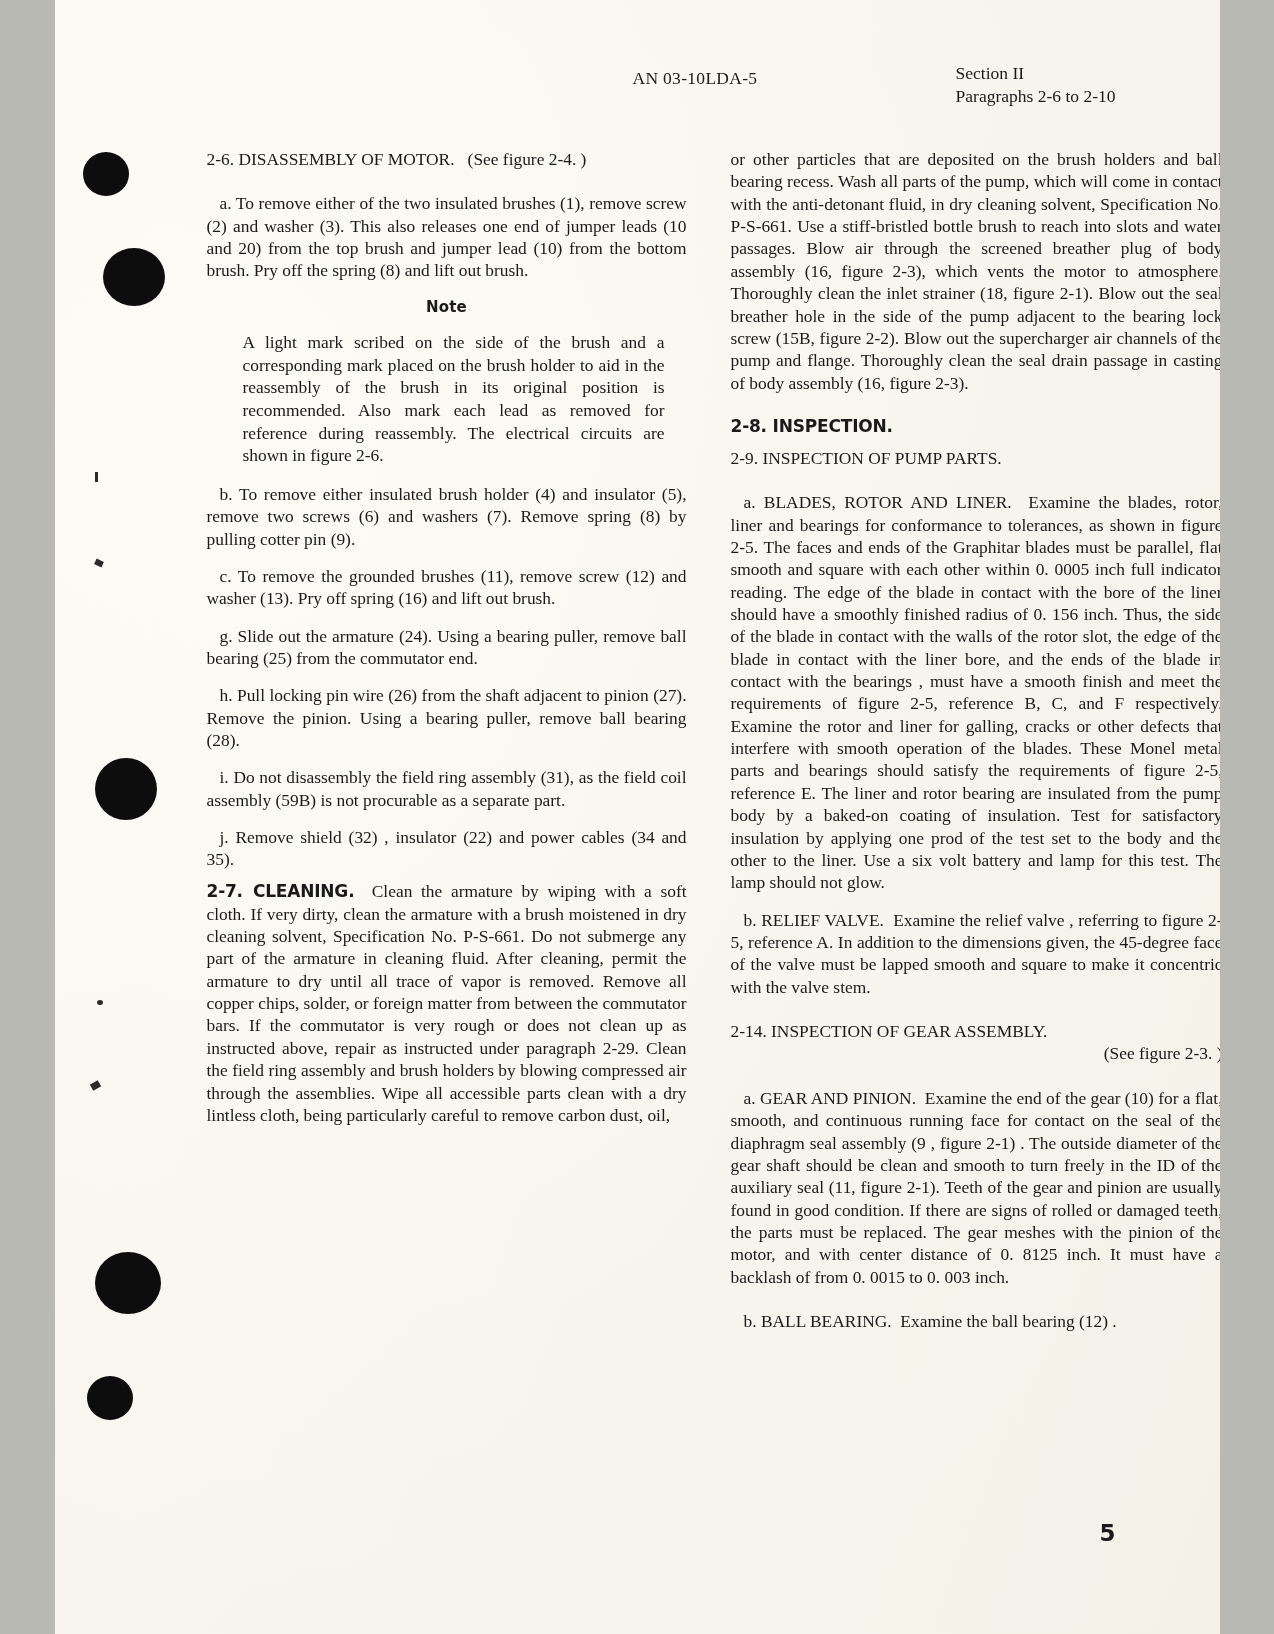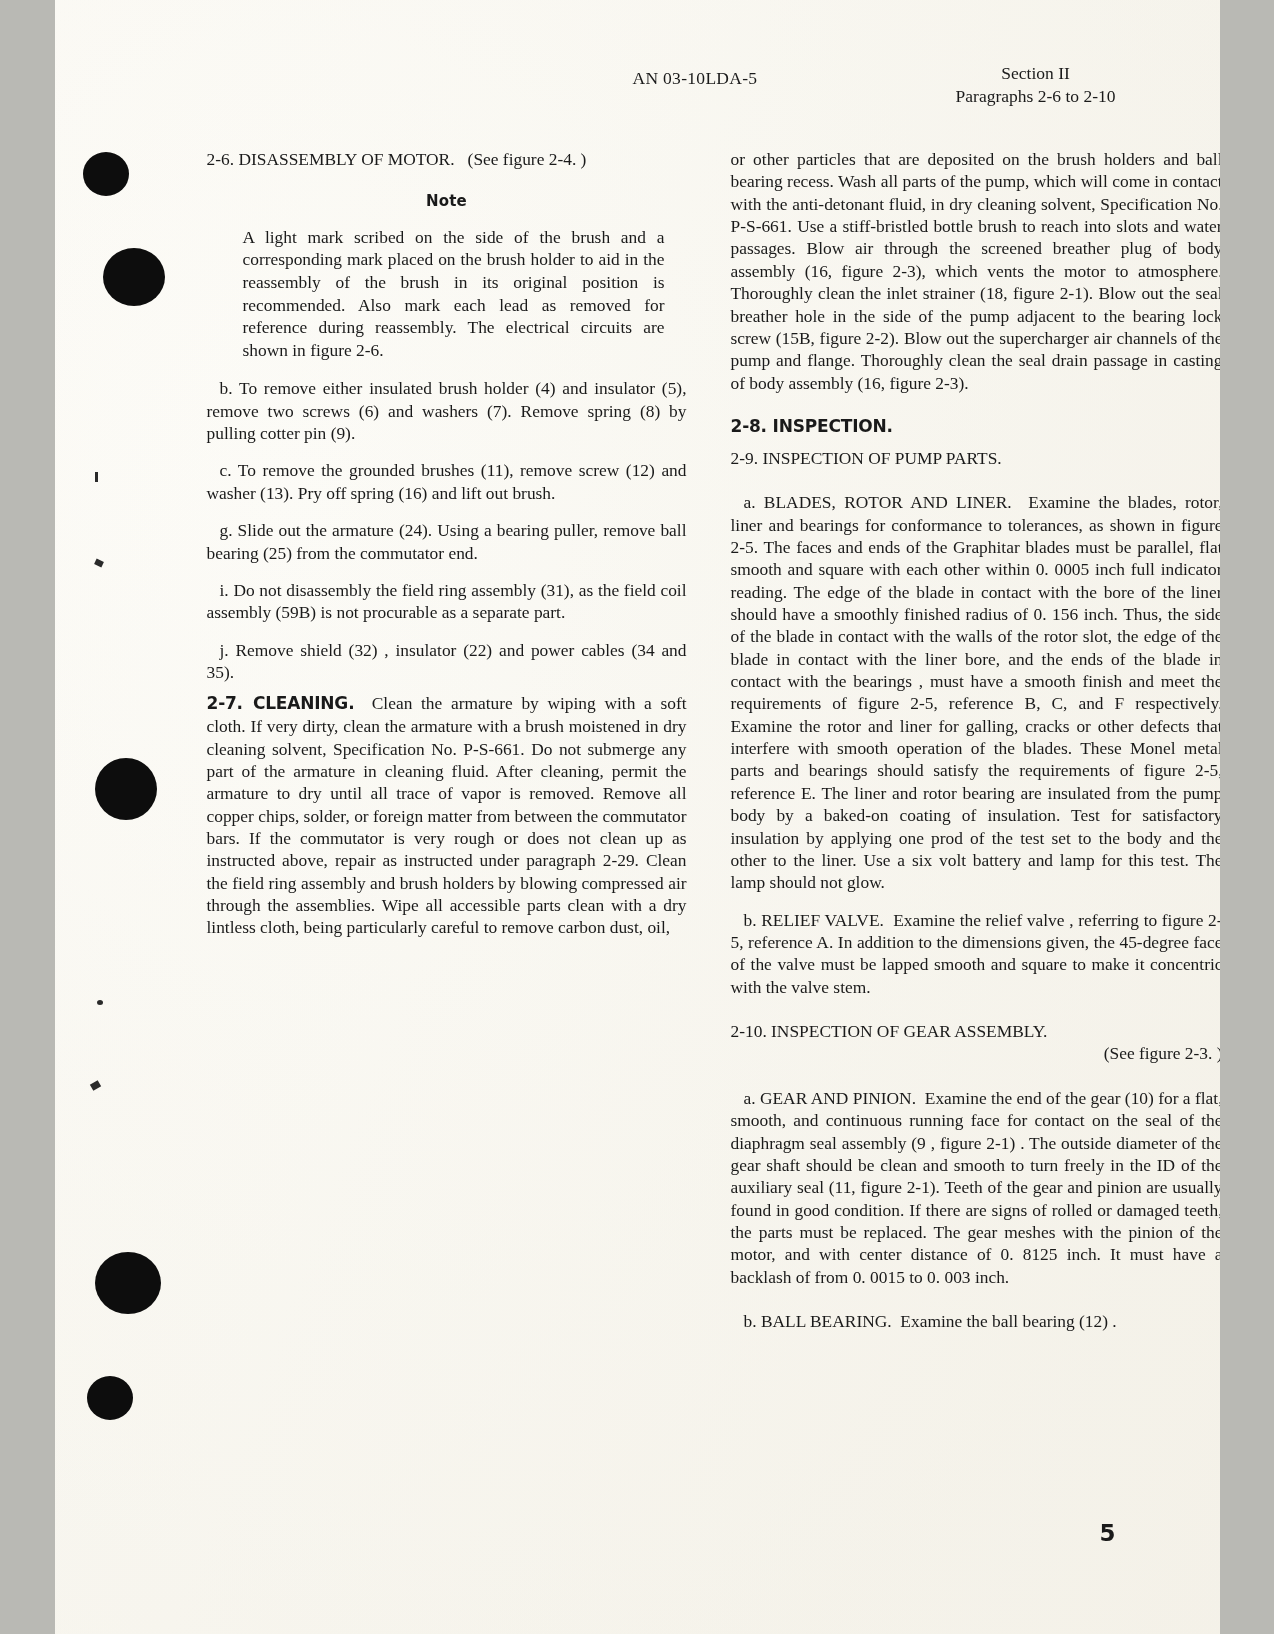--- a/index.html
+++ b/index.html
@@ -34,21 +34,21 @@
     left: 578px;
     top: 68px;
     font-size: 17.5px;
     letter-spacing: .3px;
     white-space: nowrap;
   }
   .hdr-right {
     position: absolute;
     right: 104px;
     top: 62px;
-    text-align: center;
+    text-align: left;
     font-size: 17.5px;
     line-height: 1.32;
     white-space: nowrap;
   }
 
   
   .col {
     position: absolute;
     top: 148px;
     width: 480px;
@@ -141,27 +141,29 @@
       <div>Paragraphs 2-6 to 2-10</div>
     </div>
 
     <div class="col col-left">
 
       <p class="noindent gap-lg">
         <span>2-6.  DISASSEMBLY OF MOTOR.</span>
         &nbsp;&nbsp;<span>(See figure 2-4. )</span>
       </p>
 
+      <p class="indent p-tight">a.  To remove either of the two insulated brushes (1), remove screw (2) and washer (3).  This also releases one end of jumper leads (10 and 20) from the top brush and jumper lead (10) from the bottom brush. Pry off the spring (8) and lift out brush.</p>
 
       <div class="note-head">Note</div>
       <div class="note-body">A light mark scribed on the side of the brush and a corresponding mark placed on the brush holder to aid in the reassembly of the brush in its original position is recommended.  Also mark each lead as removed for reference during reassembly.  The electrical circuits are shown in figure 2-6.</div>
 
       <p class="indent">b.  To remove either insulated brush holder (4) and insulator (5), remove two screws (6) and washers (7). Remove spring (8) by pulling cotter pin (9).</p>
       <p class="indent">c.  To remove the grounded brushes (11), remove screw (12) and washer (13).  Pry off spring (16) and lift out brush.</p>
       <p class="indent">g. Slide out the armature (24).  Using a bearing puller, remove ball bearing (25) from the commutator end.</p>
+      <p class="indent">h.  Pull locking pin wire (26) from the shaft adjacent to pinion (27).  Remove the pinion.  Using a bearing puller, remove ball bearing (28).</p>
       <p class="indent">i.  Do not disassembly the field ring assembly (31), as the field coil assembly (59B) is not procurable as a separate part.</p>
       <p class="indent gap-sm">j.  Remove shield (32) ,  insulator (22) and power cables (34 and 35).</p>
 
       <p class="noindent">
         <span class="h-sans">2-7. CLEANING</span><span class="h-sans">.</span>&nbsp;&nbsp;<span>Clean the armature by wiping with a soft cloth.  If very dirty, clean the armature with a brush moistened in dry cleaning solvent, Specification No.  P-S-661.  Do not submerge any part of the armature in cleaning fluid.  After cleaning, permit the armature to dry until all trace of vapor is removed. Remove all copper chips, solder, or foreign matter from between the commutator bars.  If the commutator is very rough or does not clean up as instructed above, repair as instructed under paragraph 2-29. Clean the field ring assembly and brush holders by blowing compressed air through the assemblies.  Wipe all accessible parts clean with a dry lintless cloth, being particularly careful to remove carbon dust, oil,</span>
       </p>
 
     </div>
 
     <div class="col col-right">
@@ -173,21 +175,21 @@
       <p class="noindent gap-lg">2-9.  INSPECTION OF PUMP PARTS.</p>
 
       <p class="indent">
         <span>a. BLADES,  ROTOR  AND  LINER.</span>&nbsp;&nbsp;<span>Examine the blades, rotor, liner and bearings for conformance to tolerances, as shown in figure 2-5.  The faces and ends of the Graphitar blades must be parallel, flat smooth and square with each other within 0. 0005 inch full indicator reading.  The edge of the blade in contact with the bore of the liner should have a smoothly finished radius of 0. 156 inch.  Thus, the side of the blade in contact with the walls of the rotor slot, the edge of the blade in contact with the liner bore, and the ends of the blade in contact with the bearings , must have a smooth finish and meet the requirements of figure 2-5, reference B, C, and F respectively. Examine the rotor and liner for galling, cracks or other defects that interfere with smooth operation of the blades.  These Monel metal parts and bearings should satisfy the requirements of figure 2-5, reference E.  The liner and rotor bearing are insulated from the pump body by a baked-on coating of insulation.  Test for satisfactory insulation by applying one prod of the test set to the body and the other to the liner.  Use a six volt battery and lamp for this test. The lamp should not glow.</span>
       </p>
 
       <p class="indent gap-lg">
         <span>b. RELIEF VALVE.</span>&nbsp;&nbsp;<span>Examine the relief valve , referring to figure 2-5, reference A.  In addition to the dimensions given, the 45-degree face of the valve must be lapped smooth and square to make it concentric with the valve stem.</span>
       </p>
 
-      <p class="noindent p-tight">2-10.  INSPECTION OF GEAR ASSEMBLY.</p>
+      <p class="noindent p-tight">2-14.  INSPECTION OF GEAR ASSEMBLY.</p>
       <p class="center gap-lg">(See figure 2-3. )</p>
 
       <p class="indent gap-lg">
         <span>a. GEAR AND PINION.</span>&nbsp;&nbsp;<span>Examine the end of the gear (10) for a flat, smooth, and continuous running face for contact on the seal of the diaphragm seal assembly (9 , figure 2-1) .  The outside diameter of the gear shaft should be clean and smooth to turn freely in the ID of the auxiliary seal (11, figure 2-1).  Teeth of the gear and pinion are usually found in good condition. If there are signs of rolled or damaged teeth, the parts must be replaced.  The gear meshes with the pinion of the motor, and with center distance of 0. 8125 inch.  It must have a backlash of from 0. 0015 to 0. 003 inch.</span>
       </p>
 
       <p class="indent">
         <span>b. BALL BEARING.</span>&nbsp;&nbsp;<span>Examine the ball bearing (12) .</span>
       </p>
 

